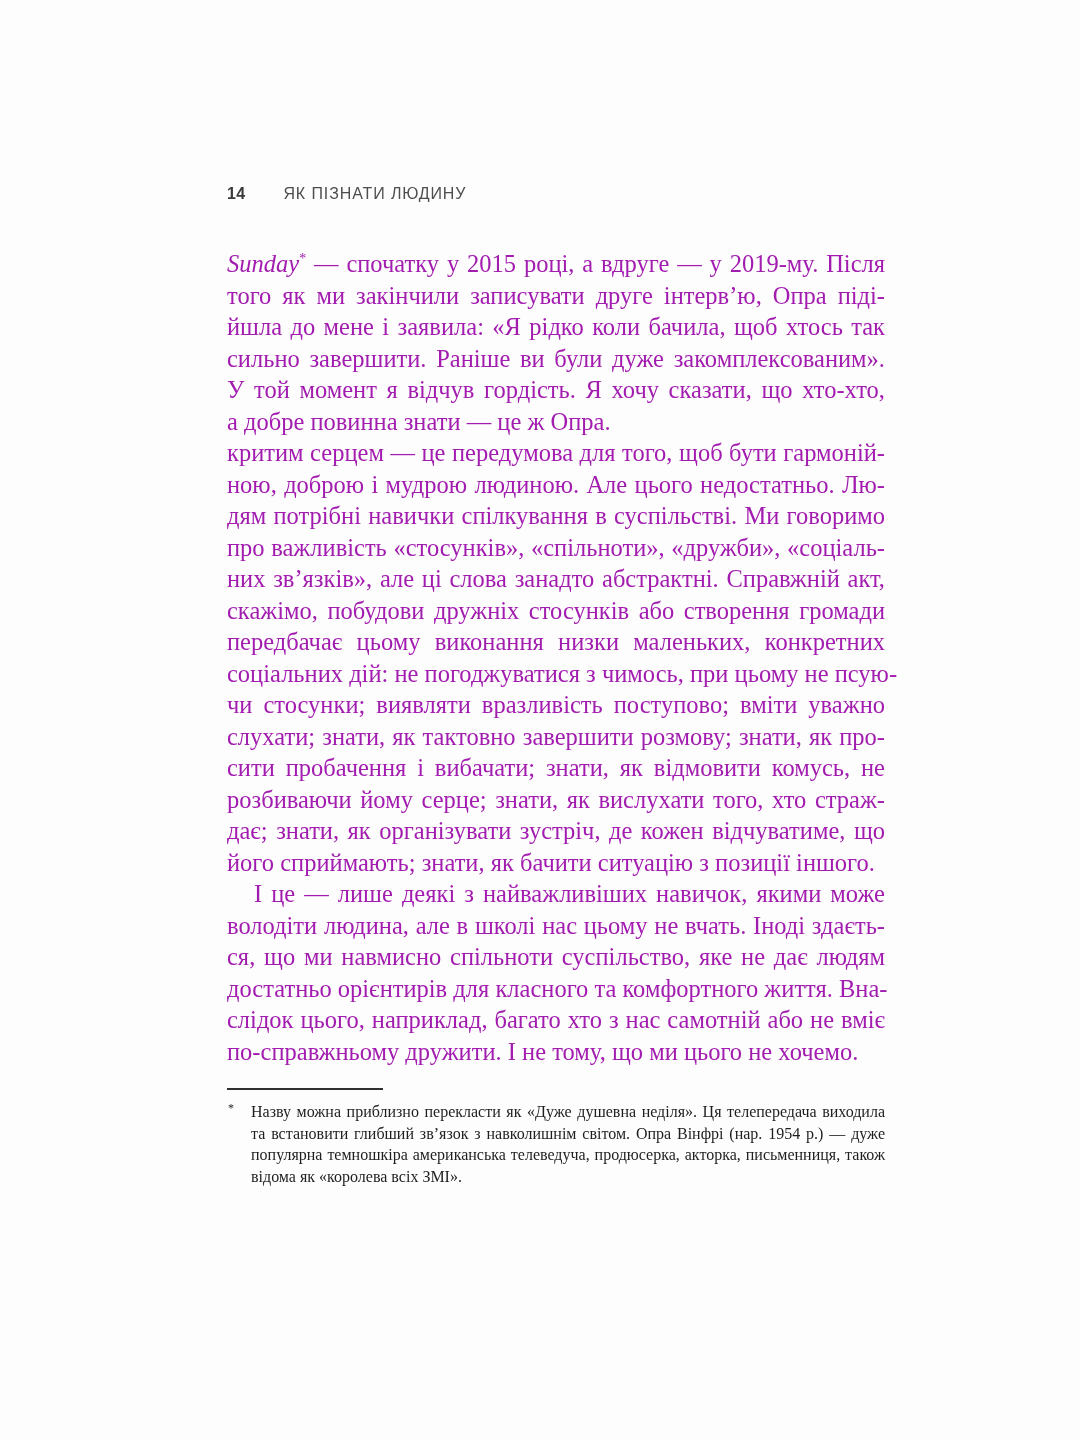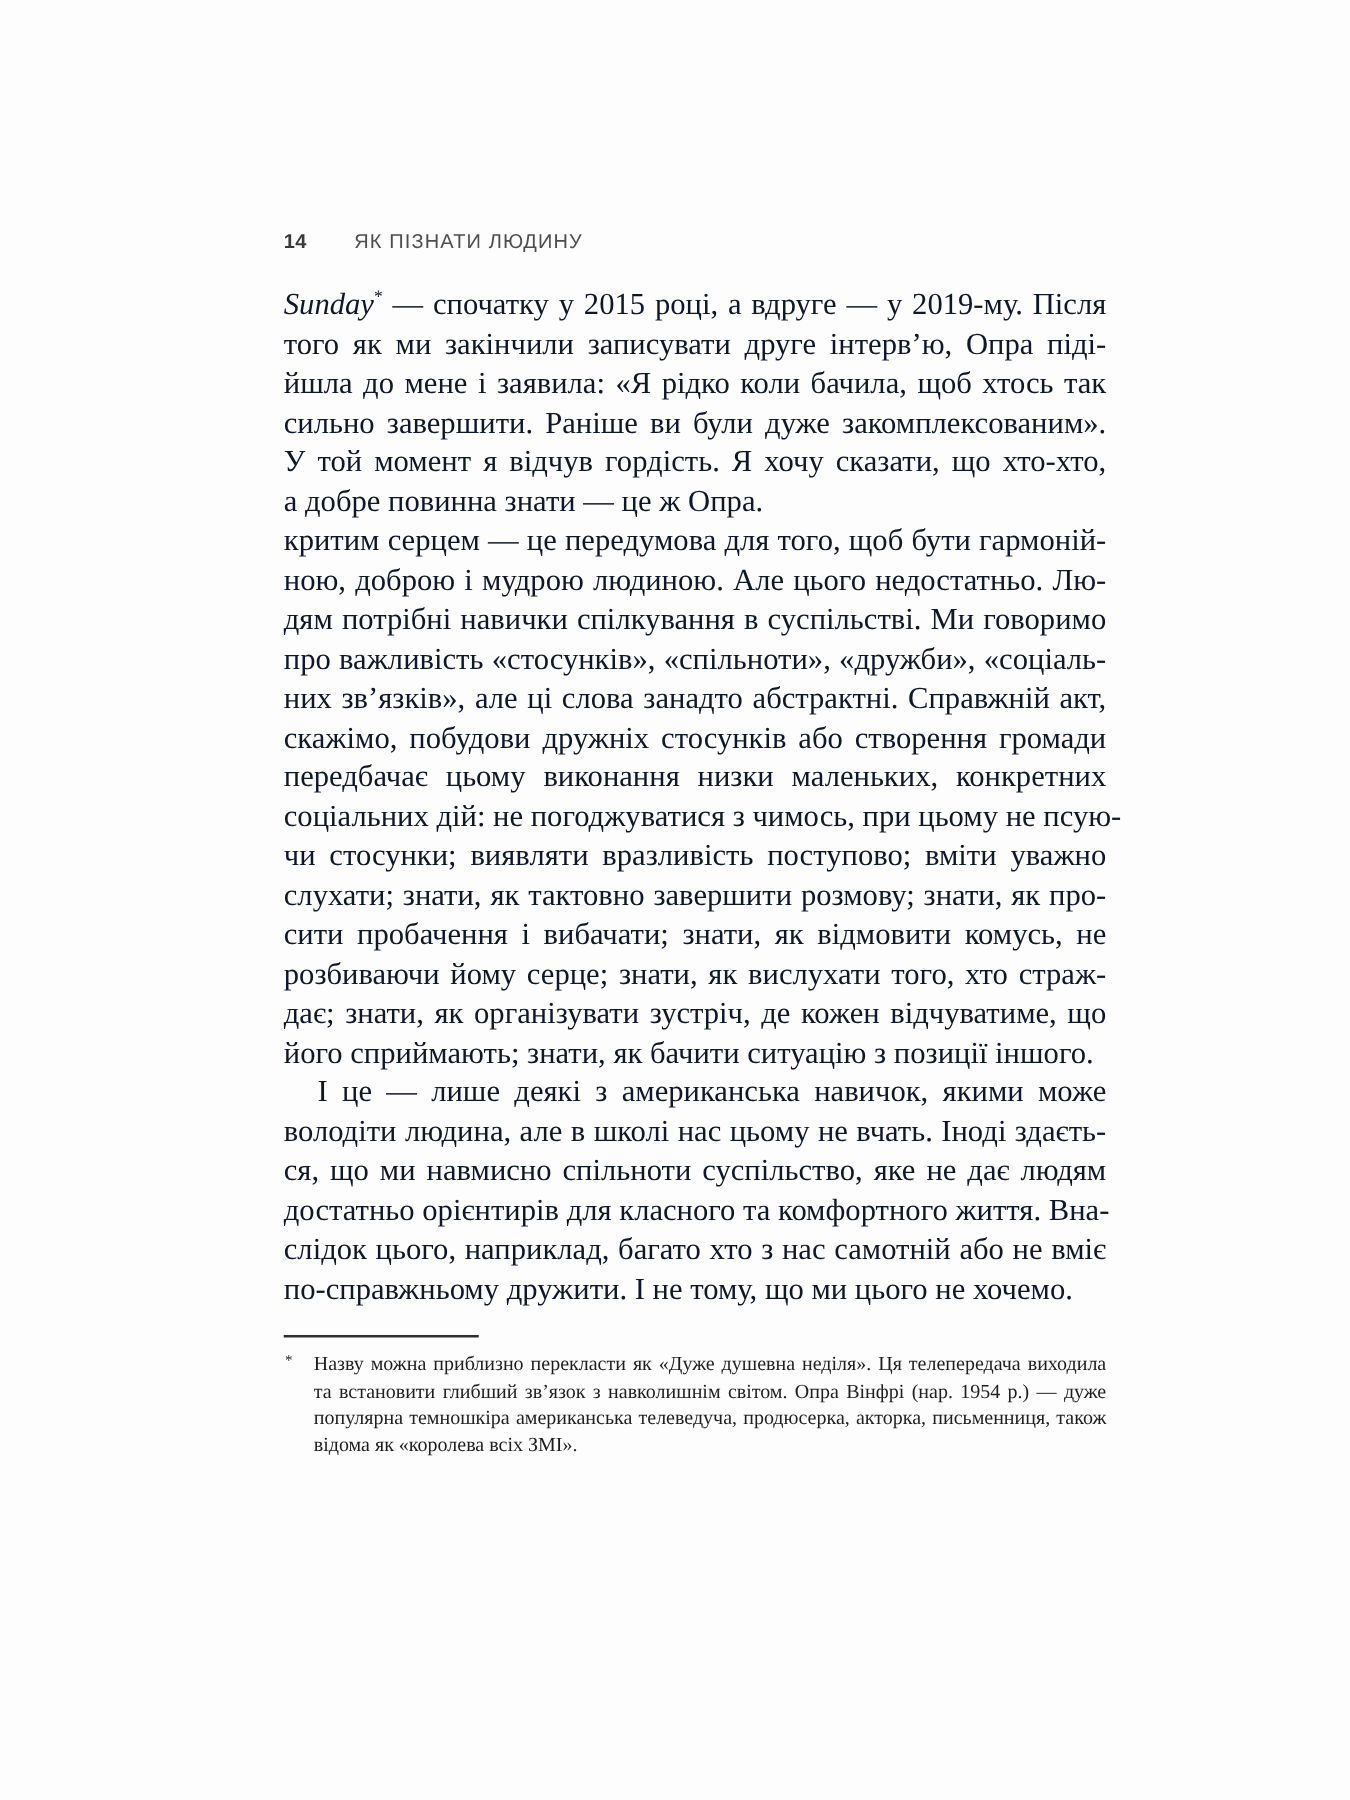--- a/index.html
+++ b/index.html
@@ -32,24 +32,24 @@
     color: #4e4e4e;
     line-height: 20px;
   }
   .pagenum {
     font-weight: 700;
     color: #3a3a3a;
     letter-spacing: 0.3px;
   }
   
   .bodytext {
-    margin-top: 24px;
+    margin-top: 44px;
     font-size: 24.5px;
     line-height: 31.5px;
-    color: #0f172a;
+    color: #a21caf;
   }
   .line {
     white-space: nowrap;
     text-align: justify;
     text-align-last: justify;
   }
   .line.last {
     text-align-last: left;
   }
   .line.indent {
@@ -122,21 +122,21 @@
           <div class="line">передбачає цьому виконання низки маленьких, конкретних</div>
           <div class="line">соціальних дій: не погоджуватися з чимось, при цьому не псую-</div>
           <div class="line">чи стосунки; виявляти вразливість поступово; вміти уважно</div>
           <div class="line">слухати; знати, як тактовно завершити розмову; знати, як про-</div>
           <div class="line">сити пробачення і вибачати; знати, як відмовити комусь, не</div>
           <div class="line">розбиваючи йому серце; знати, як вислухати того, хто страж-</div>
           <div class="line">дає; знати, як організувати зустріч, де кожен відчуватиме, що</div>
           <div class="line last">його сприймають; знати, як бачити ситуацію з позиції іншого.</div>
         </div>
         <div class="paragraph">
-          <div class="line indent">І це — лише деякі з американська навичок, якими може</div>
+          <div class="line indent">І це — лише деякі з найважливіших навичок, якими може</div>
           <div class="line">володіти людина, але в школі нас цьому не вчать. Іноді здаєть-</div>
           <div class="line">ся, що ми навмисно спільноти суспільство, яке не дає людям</div>
           <div class="line">достатньо орієнтирів для класного та комфортного життя. Вна-</div>
           <div class="line">слідок цього, наприклад, багато хто з нас самотній або не вміє</div>
           <div class="line last">по-справжньому дружити. І не тому, що ми цього не хочемо.</div>
         </div>
       </div>
 
     <div class="fnrule"></div>
 

